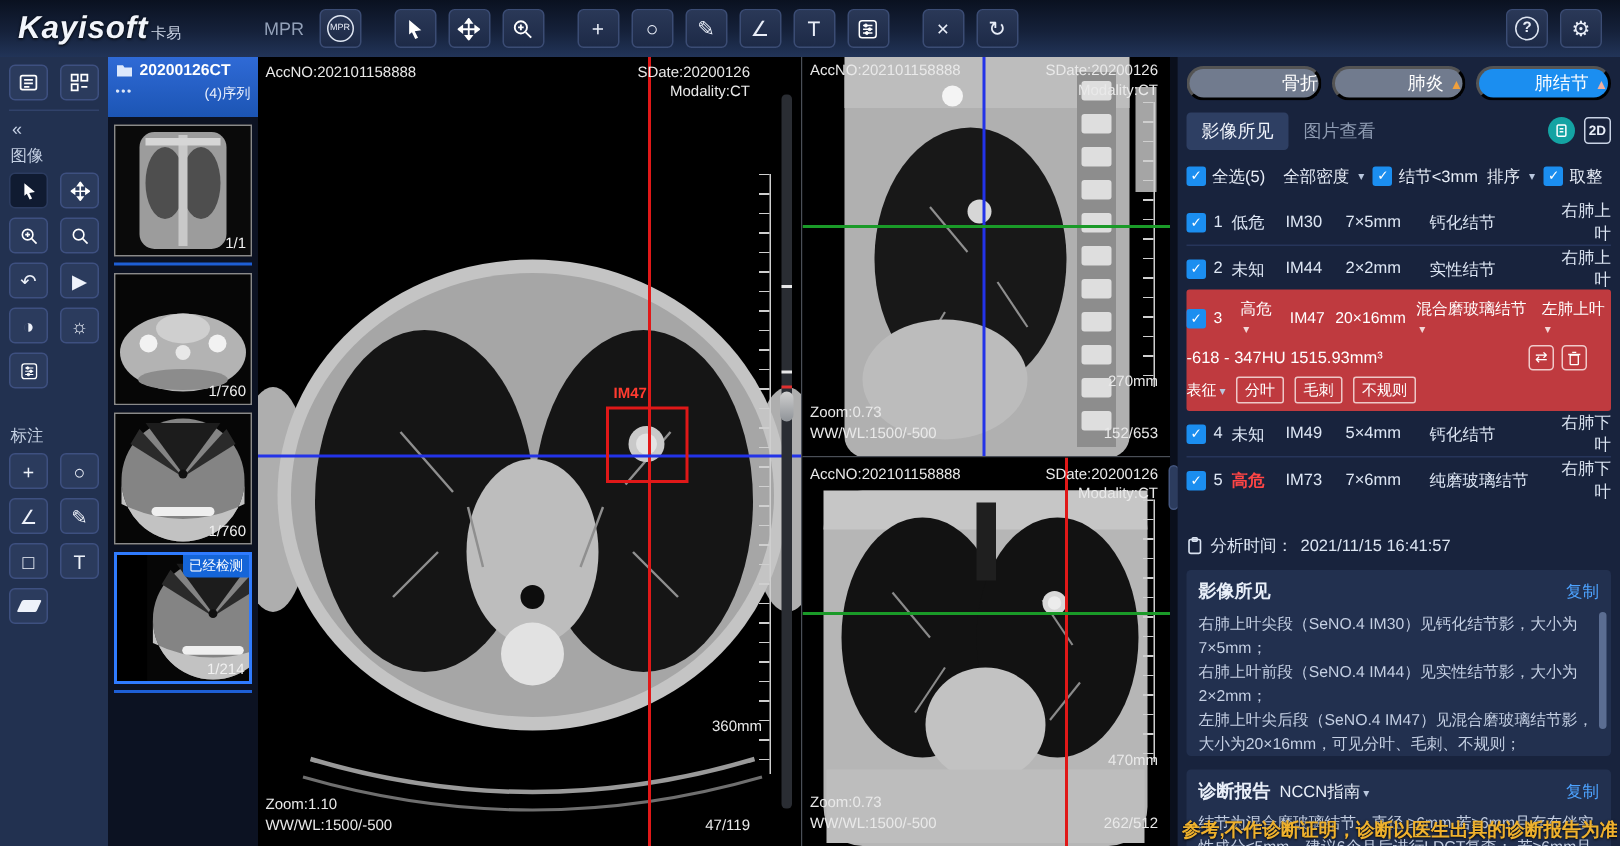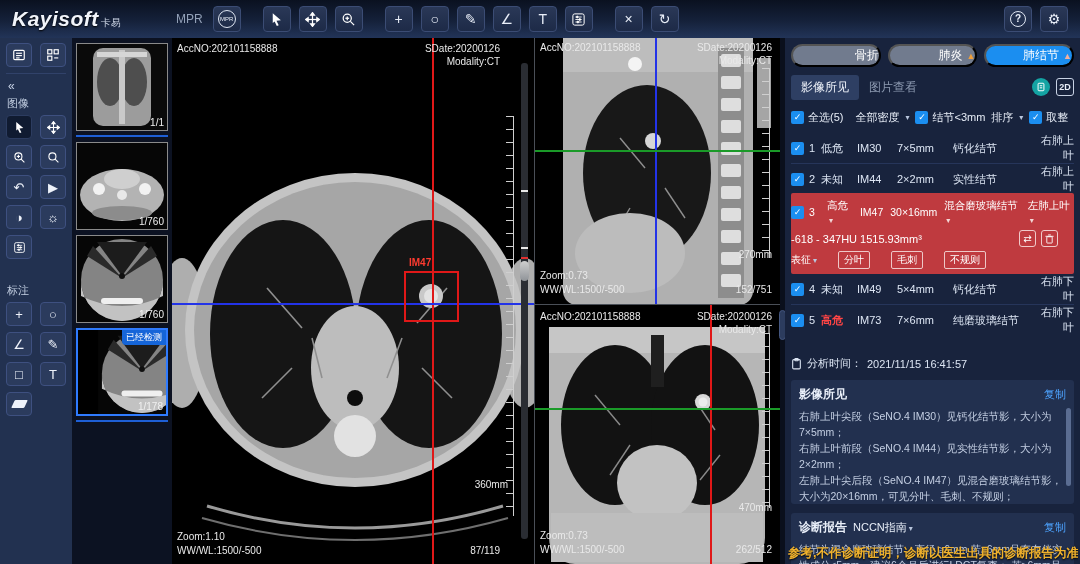--- a/index.html
+++ b/index.html
@@ -124,21 +124,21 @@
   .risk-red { color:#ff4545; font-weight:bold; }
 
   #sel-row { background:#bf3a3f; border-radius:2px; padding:4px 0 5px; color:#fff; }
   #sel-line1 { display:flex; align-items:center; gap:7px; font-size:10.5px; padding:2px 0 3px; }
   #sel-line1 .c0 { display:flex; align-items:center; gap:5px; width:30px; }
   #sel-line1 .caret { color:#f3d7d7; }
   #sel-line2 { display:flex; align-items:center; font-size:11px; padding:2px 16px 2px 0; }
   .sel-actions { margin-left:auto; display:flex; gap:5px; }
   .sel-abtn { width:17px; height:17px; border:1px solid #f0caca; border-radius:3px; color:#fff;
               font-size:10px; display:flex; align-items:center; justify-content:center; }
-  #sel-line3 { display:flex; align-items:center; gap:21px; font-size:10px; margin-top:2px; }
+  #sel-line3 { display:flex; align-items:center; gap:7px; font-size:10px; margin-top:2px; }
   .chip { border:1px solid #eec7c7; border-radius:2px; padding:1px 5px; }
 
   #analysis-row { display:flex; align-items:center; gap:5px; font-size:11px; color:#dbe4f2;
                   margin-top:22px; }
 
   .card { position:relative; background:#22304f; border-radius:3px; padding:6px 8px; margin-top:9px; }
   .card-head { display:flex; align-items:center; }
   .card-title { font-size:12px; font-weight:bold; color:#e9eff9; }
   .guideline { font-size:11px; color:#e9eff9; margin-left:6px; }
   .copy-link { margin-left:auto; font-size:11px; color:#4da3ff; }
@@ -325,20 +325,32 @@
           <span>T</span>
         </button>
       <button class="sbtn">
           <span class="eraser"></span>
         </button>
       <span></span>
     </div>
   </nav>
 
   <aside id="series-panel">
+    <div id="series-header">
+      <div class="l1">
+        <svg width="12" height="10" viewBox="0 0 24 20" fill="#dce8fc">
+            <path d="M2 3h8l2 3h10v12H2z"></path>
+          </svg>
+        <span class="title">20200126CT</span>
+      </div>
+      <div class="l2">
+        <span class="more">•••</span>
+        <span class="count">(4)序列</span>
+      </div>
+    </div>
 
     <div class="thumb">
       <div class="frame">
         <svg width="90" height="88" viewBox="0 0 90 88">
           <rect width="90" height="88" fill="#0a0a0a"></rect>
           <rect x="16" y="4" width="58" height="78" rx="10" fill="#9c9c9c"></rect>
           <ellipse cx="33" cy="38" rx="13" ry="24" fill="#4e4e4e"></ellipse>
           <ellipse cx="57" cy="38" rx="13" ry="24" fill="#4e4e4e"></ellipse>
           <rect x="42" y="6" width="6" height="74" fill="#c9c9c9"></rect>
           <rect x="20" y="8" width="50" height="5" fill="#d6d6d6"></rect>
@@ -385,21 +397,21 @@
           <rect width="90" height="88" fill="#060606"></rect>
           <circle cx="45" cy="44" r="41" fill="#848484"></circle>
           <path d="M4 44 A41 41 0 0 0 86 44 L86 60 Q45 80 4 60 Z" fill="#c2c2c2"></path>
           <path d="M45 40 L20 6 L70 6 Z" fill="#1c1c1c"></path>
           <path d="M45 42 L10 20 L16 10 Z" fill="#2a2a2a"></path>
           <path d="M45 42 L80 20 L74 10 Z" fill="#2a2a2a"></path>
           <circle cx="45" cy="40" r="3" fill="#101010"></circle>
           <rect x="24" y="62" width="42" height="6" rx="3" fill="#efefef"></rect>
         </svg>
         <span class="badge">已经检测</span>
-        <span class="idx">1/178</span>
+        <span class="idx">1/214</span>
       </div>
     </div>
     <div class="thumb-sep"></div>
   </aside>
 
   <main id="viewports">
 
     <section class="vp" id="vp-axial">
       <svg class="scene" width="363" height="526" viewBox="0 0 363 526">
         <rect width="363" height="526" fill="#000"></rect>
@@ -435,21 +447,21 @@
         <div class="slider-mark" style="top:127px"></div>
         <div class="slider-mark" style="top:184px"></div>
         <div class="slider-mark redm" style="top:194px"></div>
         <div class="slider-thumb" style="top:198px"></div>
       </div>
       <div class="vtext" style="left:5px;top:4px">AccNO:202101158888</div>
       <div class="vtext tr" style="right:34px;top:4px">SDate:20200126</div>
       <div class="vtext tr" style="right:34px;top:17px">Modality:CT</div>
       <div class="vtext" style="left:5px;bottom:21px">Zoom:1.10</div>
       <div class="vtext" style="left:5px;bottom:7px">WW/WL:1500/-500</div>
-      <div class="vtext tr" style="right:34px;bottom:7px">87/119</div>
+      <div class="vtext tr" style="right:34px;bottom:7px">47/119</div>
     </section>
 
     <section class="vp" id="vp-sag">
       <svg class="scene" width="245" height="267" viewBox="0 0 245 267">
         <rect width="245" height="267" fill="#000"></rect>
         <rect x="28" y="0" width="190" height="267" rx="14" fill="#b0b0b0"></rect>
         <rect x="28" y="0" width="190" height="34" fill="#bdbdbd"></rect>
         <circle cx="100" cy="26" r="7" fill="#f4f4f4"></circle>
         <ellipse cx="112" cy="135" rx="64" ry="88" fill="#181818"></ellipse>
         <g stroke="#8f8f8f" stroke-width="1.4">
@@ -477,21 +489,21 @@
       </svg>
       <div class="vline blue" style="left:120px"></div>
       <div class="hline green" style="top:112px"></div>
       <div class="ruler left-ticks" style="right:10px;top:30px;height:190px"></div>
       <div class="vtext" style="right:8px;top:210px">270mm</div>
       <div class="vtext" style="left:5px;top:3px">AccNO:202101158888</div>
       <div class="vtext tr" style="right:8px;top:3px">SDate:20200126</div>
       <div class="vtext tr" style="right:8px;top:16px">Modality:CT</div>
       <div class="vtext" style="left:5px;bottom:22px">Zoom:0.73</div>
       <div class="vtext" style="left:5px;bottom:8px">WW/WL:1500/-500</div>
-      <div class="vtext tr" style="right:8px;bottom:8px">152/751</div>
+      <div class="vtext tr" style="right:8px;bottom:8px">152/653</div>
     </section>
 
     <section class="vp" id="vp-cor">
       <svg class="scene" width="245" height="259" viewBox="0 0 245 259">
         <rect width="245" height="259" fill="#000"></rect>
         <rect x="14" y="22" width="216" height="237" rx="26" fill="#b6b6b6"></rect>
         <rect x="14" y="22" width="216" height="26" fill="#c6c6c6"></rect>
         <ellipse cx="80" cy="120" rx="54" ry="80" fill="#121212"></ellipse>
         <ellipse cx="170" cy="120" rx="54" ry="80" fill="#121212"></ellipse>
         <rect x="116" y="30" width="13" height="52" fill="#1f1f1f"></rect>
@@ -602,21 +614,21 @@
       </div>
 
       <div id="sel-row">
         <div id="sel-line1">
           <span class="c0">
               <span class="cb">✓</span>
               <span>3</span>
             </span>
           <span><span>高危</span><span class="caret">▾</span></span>
           <span>IM47</span>
-          <span>30×16mm</span>
+          <span>20×16mm</span>
           <span><span>混合磨玻璃结节</span><span class="caret">▾</span></span>
           <span><span>左肺上叶</span><span class="caret">▾</span></span>
         </div>
         <div id="sel-line2">
           <span>-618 - 347HU 1515.93mm³</span>
           <span class="sel-actions">
             <span class="sel-abtn">
                 <span>⇄</span>
               </span>
             <span class="sel-abtn">

